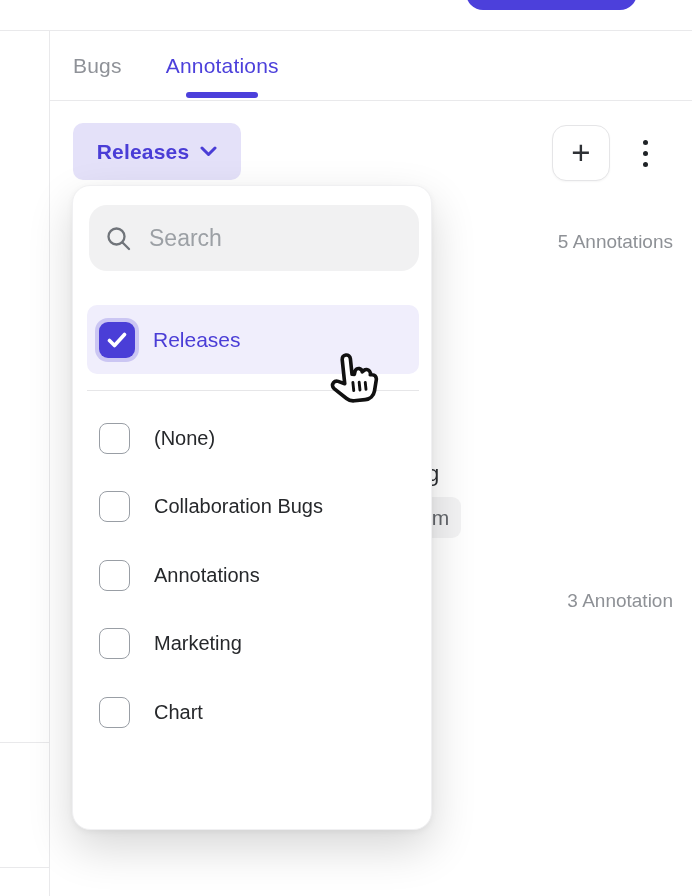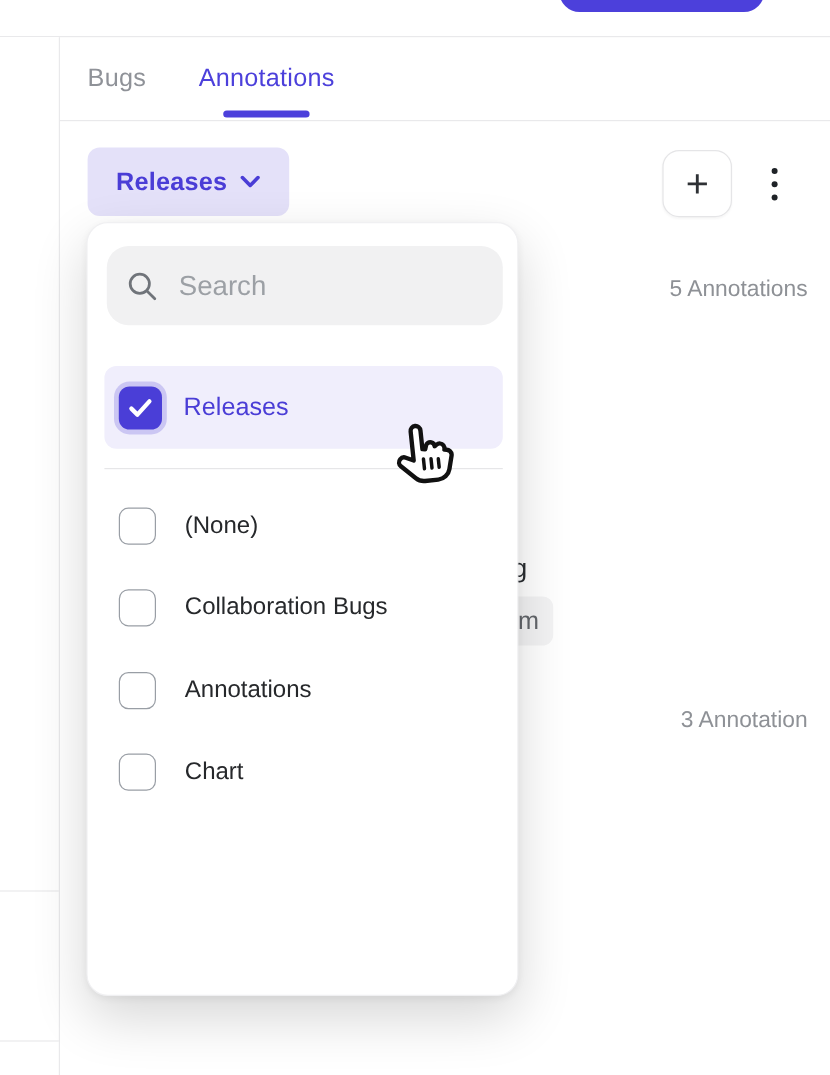--- a/index.html
+++ b/index.html
@@ -221,20 +221,24 @@
       <div class="dd-row">
         <span class="checkbox-empty"></span>
         <span class="label">Collaboration Bugs</span>
       </div>
       <div class="dd-row">
         <span class="checkbox-empty"></span>
         <span class="label">Annotations</span>
       </div>
       <div class="dd-row">
         <span class="checkbox-empty"></span>
+        <span class="label">Marketing</span>
+      </div>
+      <div class="dd-row">
+        <span class="checkbox-empty"></span>
         <span class="label">Chart</span>
       </div>
     </div>
   </div>
 
   <svg class="cursor" viewBox="0 0 24 24">
     <path d="M9.6 2.6c.95 0 1.7.75 1.7 1.7v6.5l.95.16.42-1.25c.26-.78 1.12-1.2 1.9-.93.63.22 1.03.8 1.03 1.45l.72-.47c.78-.5 1.82-.3 2.33.48.3.46.36 1.02.15 1.53l.78.1c.88.12 1.54.87 1.54 1.76 0 .16-.02.31-.06.46l-1.22 4.5c-.52 1.9-2.24 3.22-4.2 3.22h-4.55c-1.15 0-2.26-.46-3.08-1.28L3.3 15.9c-.67-.67-.67-1.76 0-2.43.52-.52 1.33-.66 2-.34l2.6 1.23V4.3c0-.95.75-1.7 1.7-1.7z" fill="#ffffff" stroke="#111111" stroke-width="1.5" stroke-linejoin="round"></path>
     <path d="M11.3 14.2v3.4 M13.9 14.4v3.2 M16.4 14.7v2.9" fill="none" stroke="#111111" stroke-width="1.2" stroke-linecap="round"></path>
   </svg>
 

